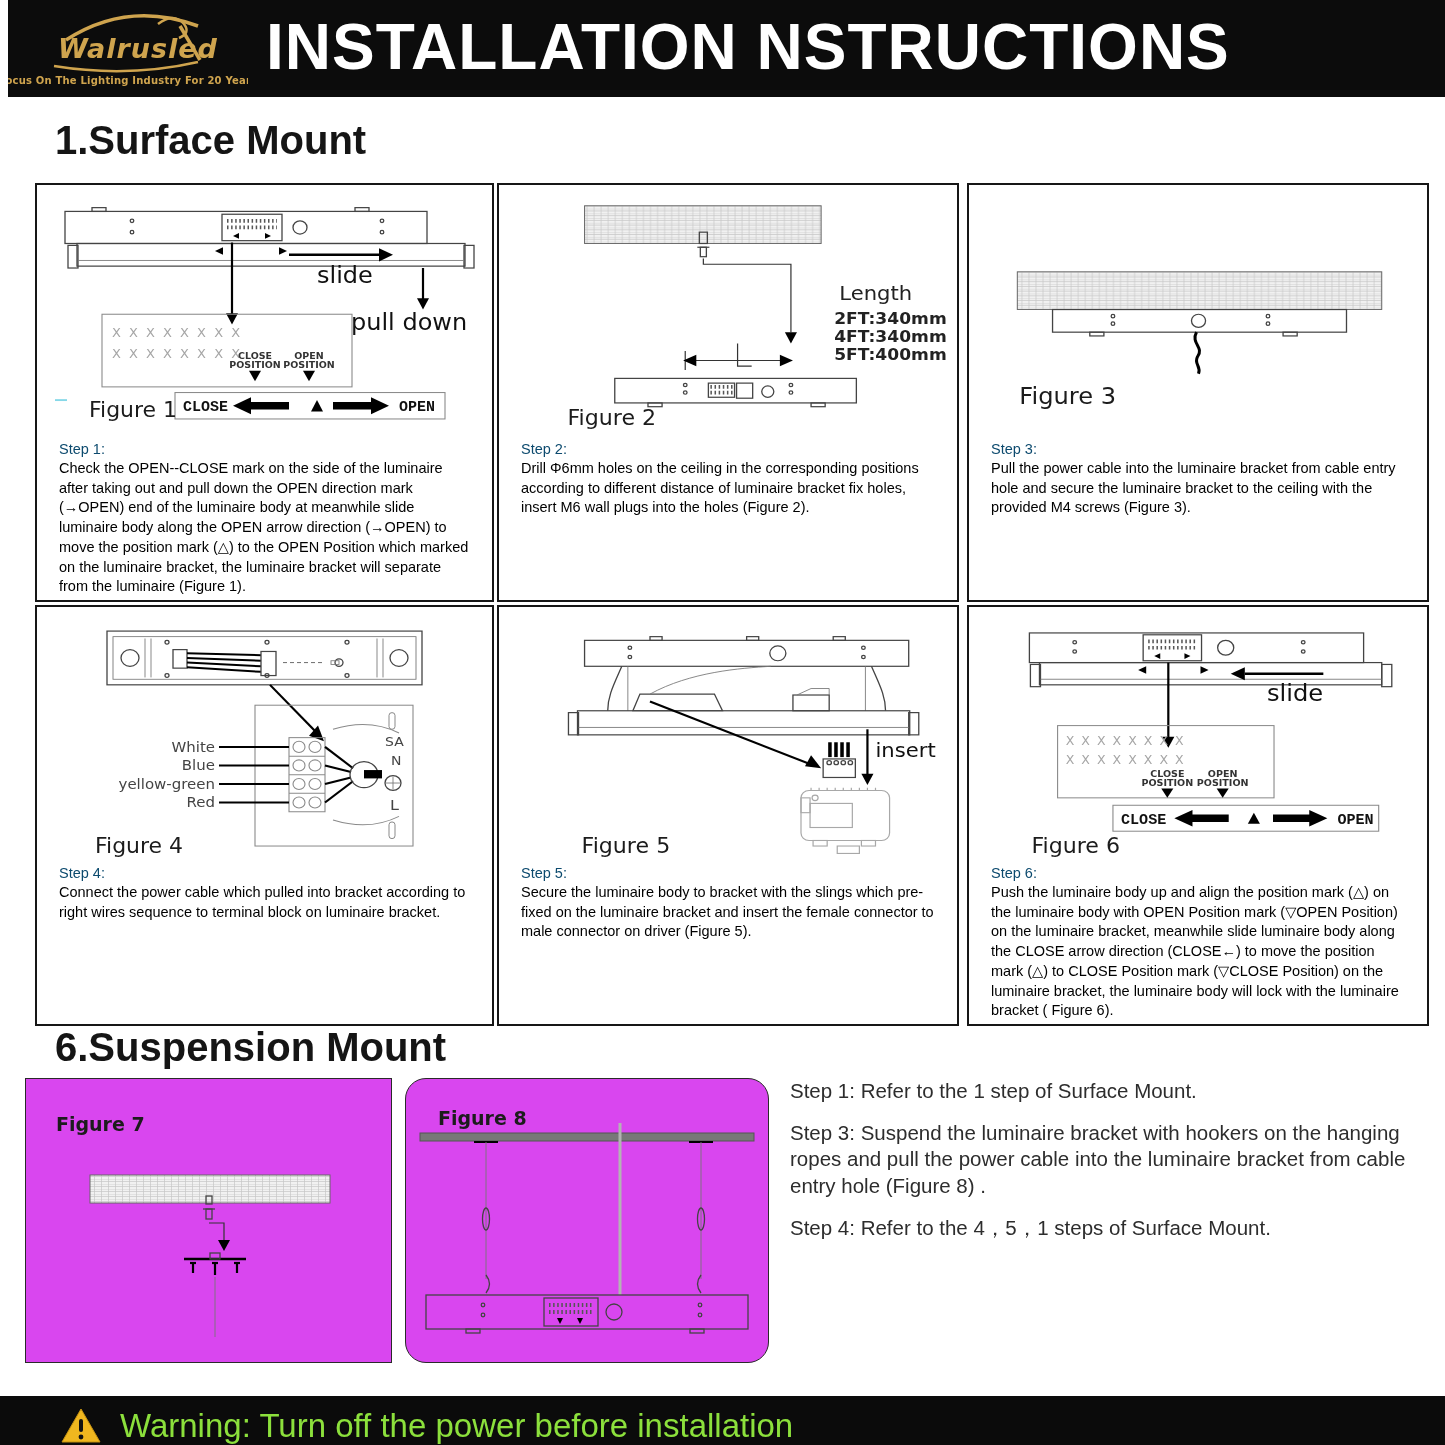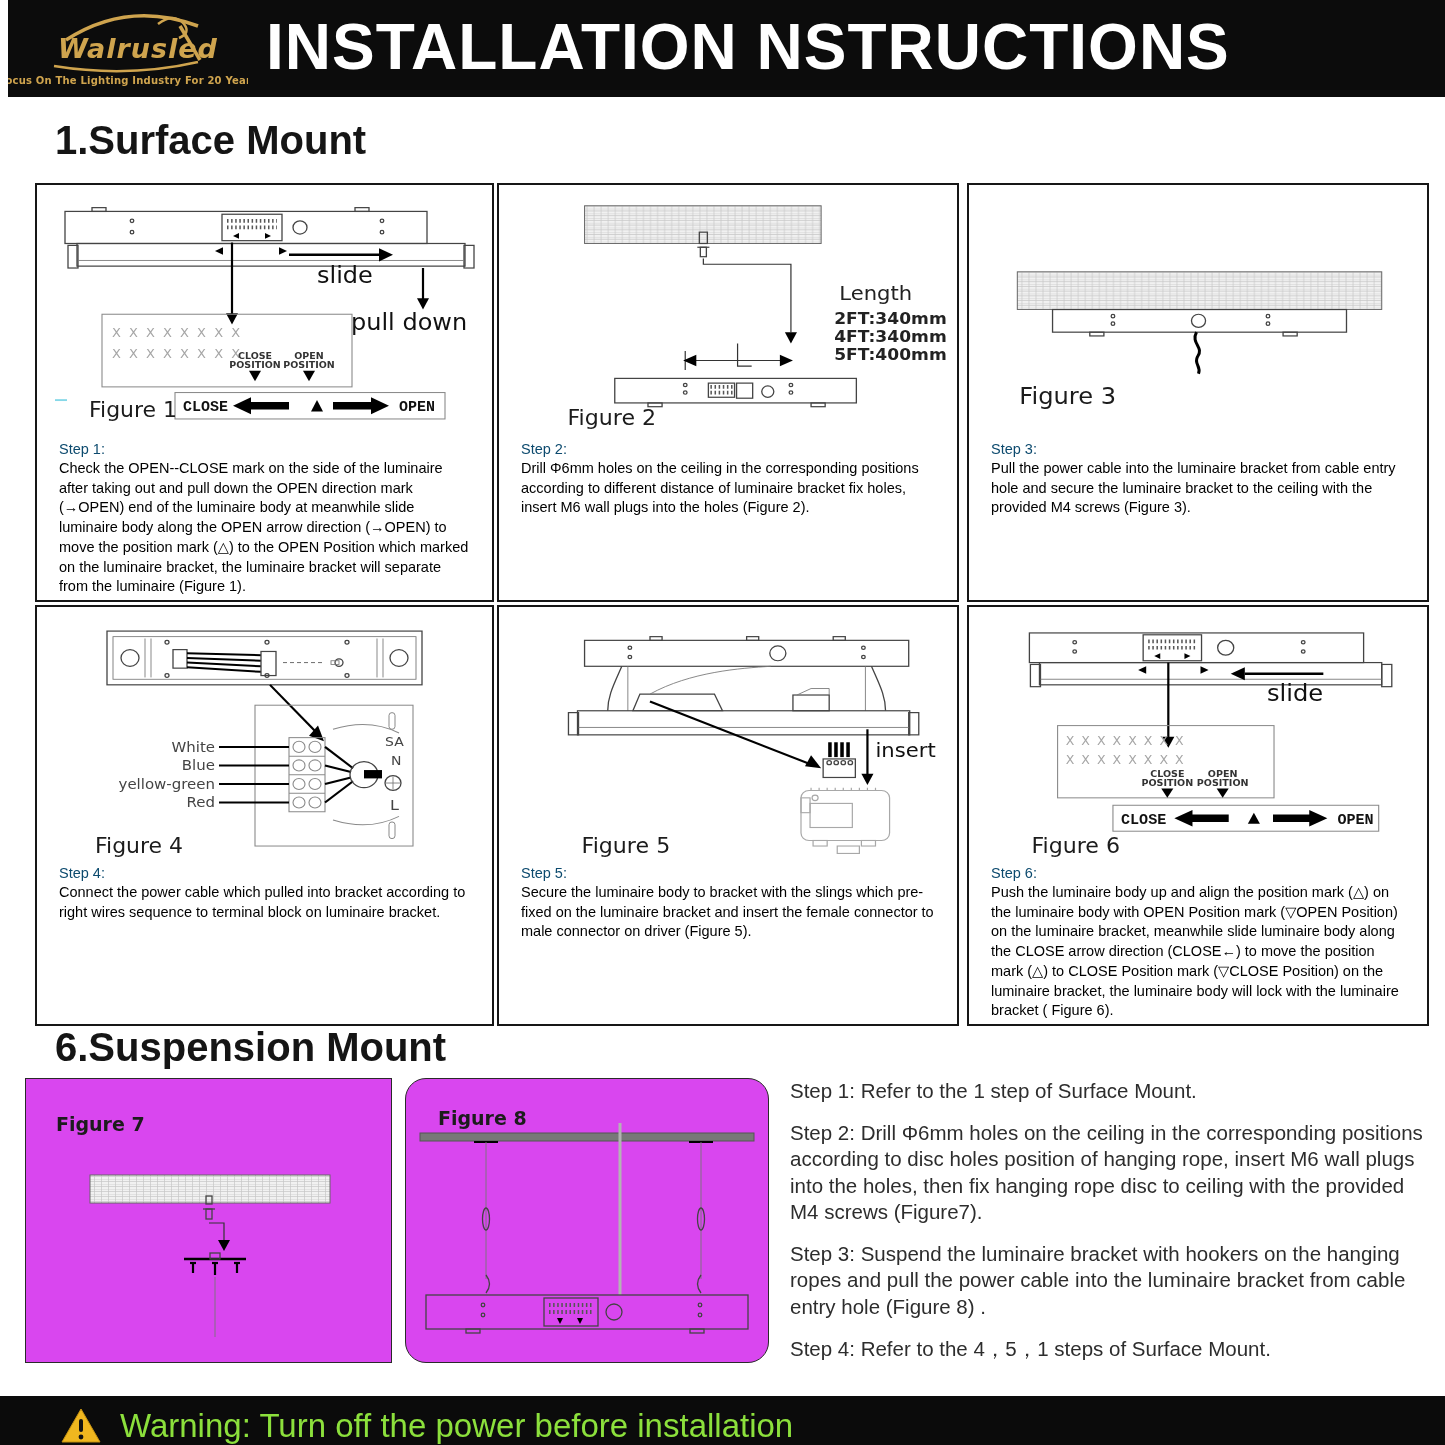--- a/index.html
+++ b/index.html
@@ -476,21 +476,20 @@
         <polygon points="169,239 175,239 172,245" class="fillb"></polygon>
         <circle cx="206" cy="233" r="8" class="ln"></circle>
         <rect x="58" y="250" width="14" height="4" class="ln"></rect>
         <rect x="282" y="250" width="14" height="4" class="ln"></rect>
       </g>
     </svg>
   </div>
 
   <div class="sus-col">
     <p class="sus-step">Step 1: Refer to the 1 step of Surface Mount.</p>
-    <p class="sus-step">Step 2: Drill Φ6mm holes on the ceiling in the corresponding positions according to disc holes position of hanging rope, insert M6 wall plugs into the holes, then fix hanging rope disc to ceiling with the provided M4 screws (Figure7).</p>
     <p class="sus-step">Step 3: Suspend the luminaire bracket with hookers on the hanging ropes and pull the power cable into the luminaire bracket from cable entry hole (Figure 8) .</p>
     <p class="sus-step">Step 4: Refer to the 4，5，1 steps of Surface Mount.</p>
   </div>
 
   <div class="warnbar">
     <svg width="42" height="38" viewBox="0 0 42 38" style="margin-left:60px;">
       <polygon points="21,2 40,35 2,35" fill="#f0b71f" stroke="#c49110" stroke-width="1"></polygon>
       <rect x="19" y="12" width="4" height="13" rx="2" fill="#111"></rect>
       <circle cx="21" cy="30" r="2.4" fill="#111"></circle>
     </svg>

